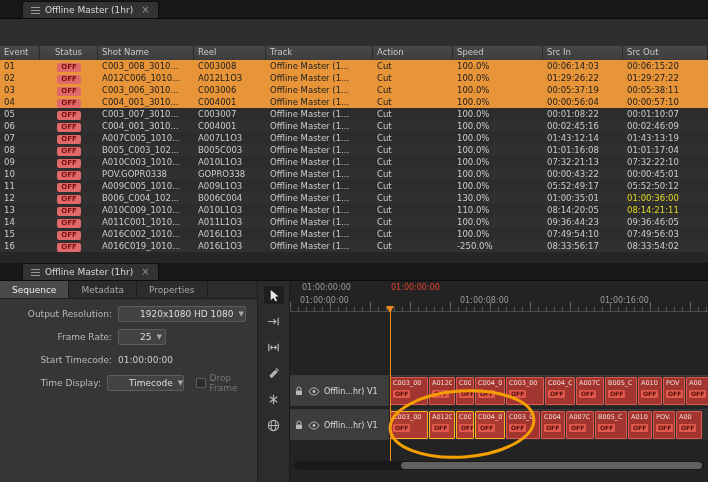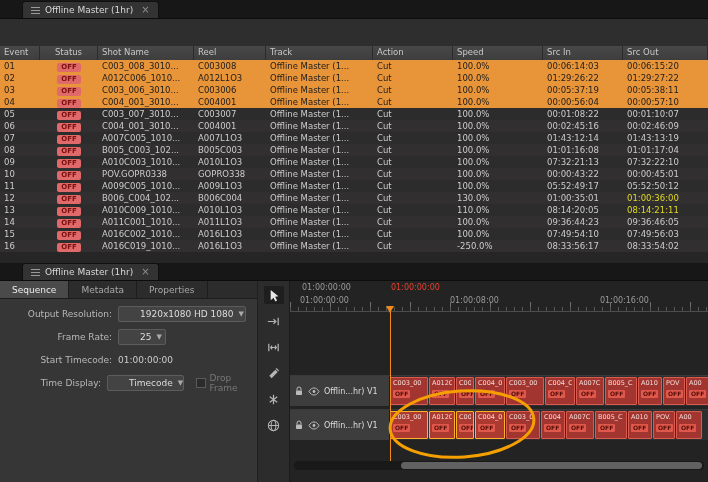--- a/index.html
+++ b/index.html
@@ -366,21 +366,21 @@
           <path d="M2.5 8h11"></path>
         </svg>
     </div>
   </div>
 
   <div id="timeline">
     <span id="current-time">01:00:00:00</span>
     <span id="playhead-time">01:00:00:00</span>
     <div id="ruler">
         <span class="rlabel" style="left: 10px;">01:00:00:00</span>
-        <span class="rlabel" style="left: 160px;">01:00:08:00</span>
+        <span class="rlabel" style="left: 170px;">01:00:08:00</span>
         <span class="rlabel" style="left: 310px;">01:00:16:00</span>
       </div>
     <div id="playhead-cap"></div>
     <div id="playhead"></div>
     <div id="tracks">
         <div class="trackrow">
           <div class="thead">
             <span class="ticon">
               <svg width="10" height="10" viewBox="0 0 10 10">
                 <path d="M3 4.5V3a2 2 0 0 1 4 0v1.5" fill="none" stroke="#bbb"></path>

